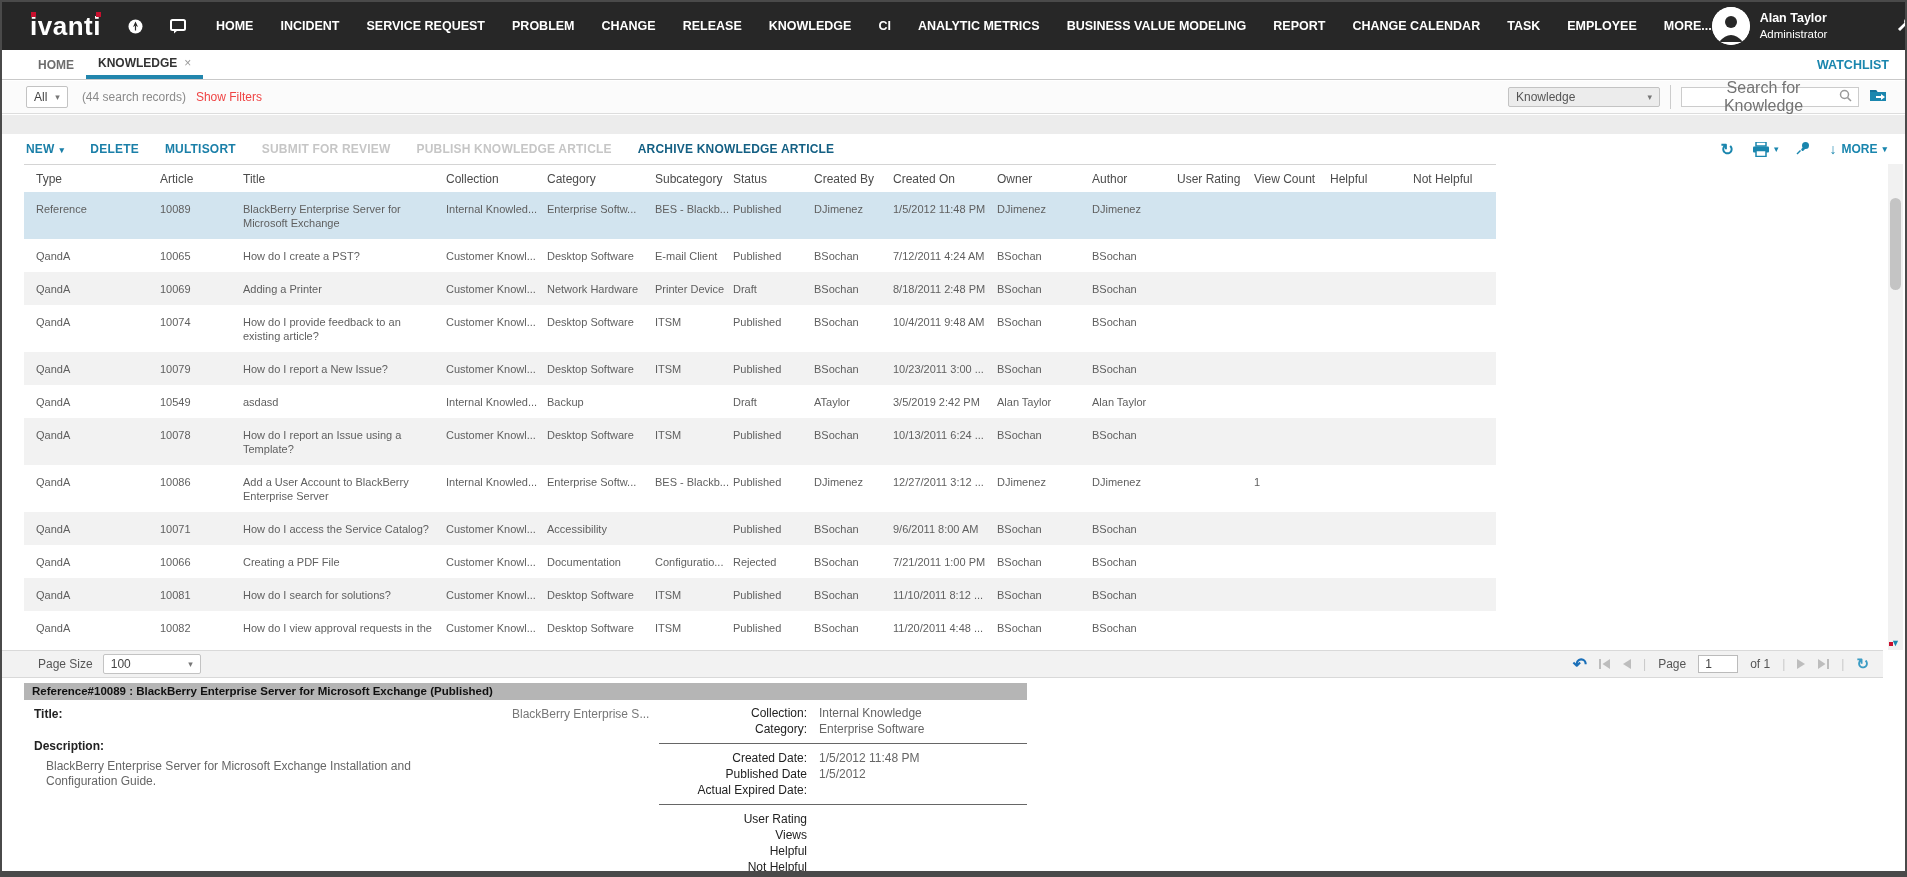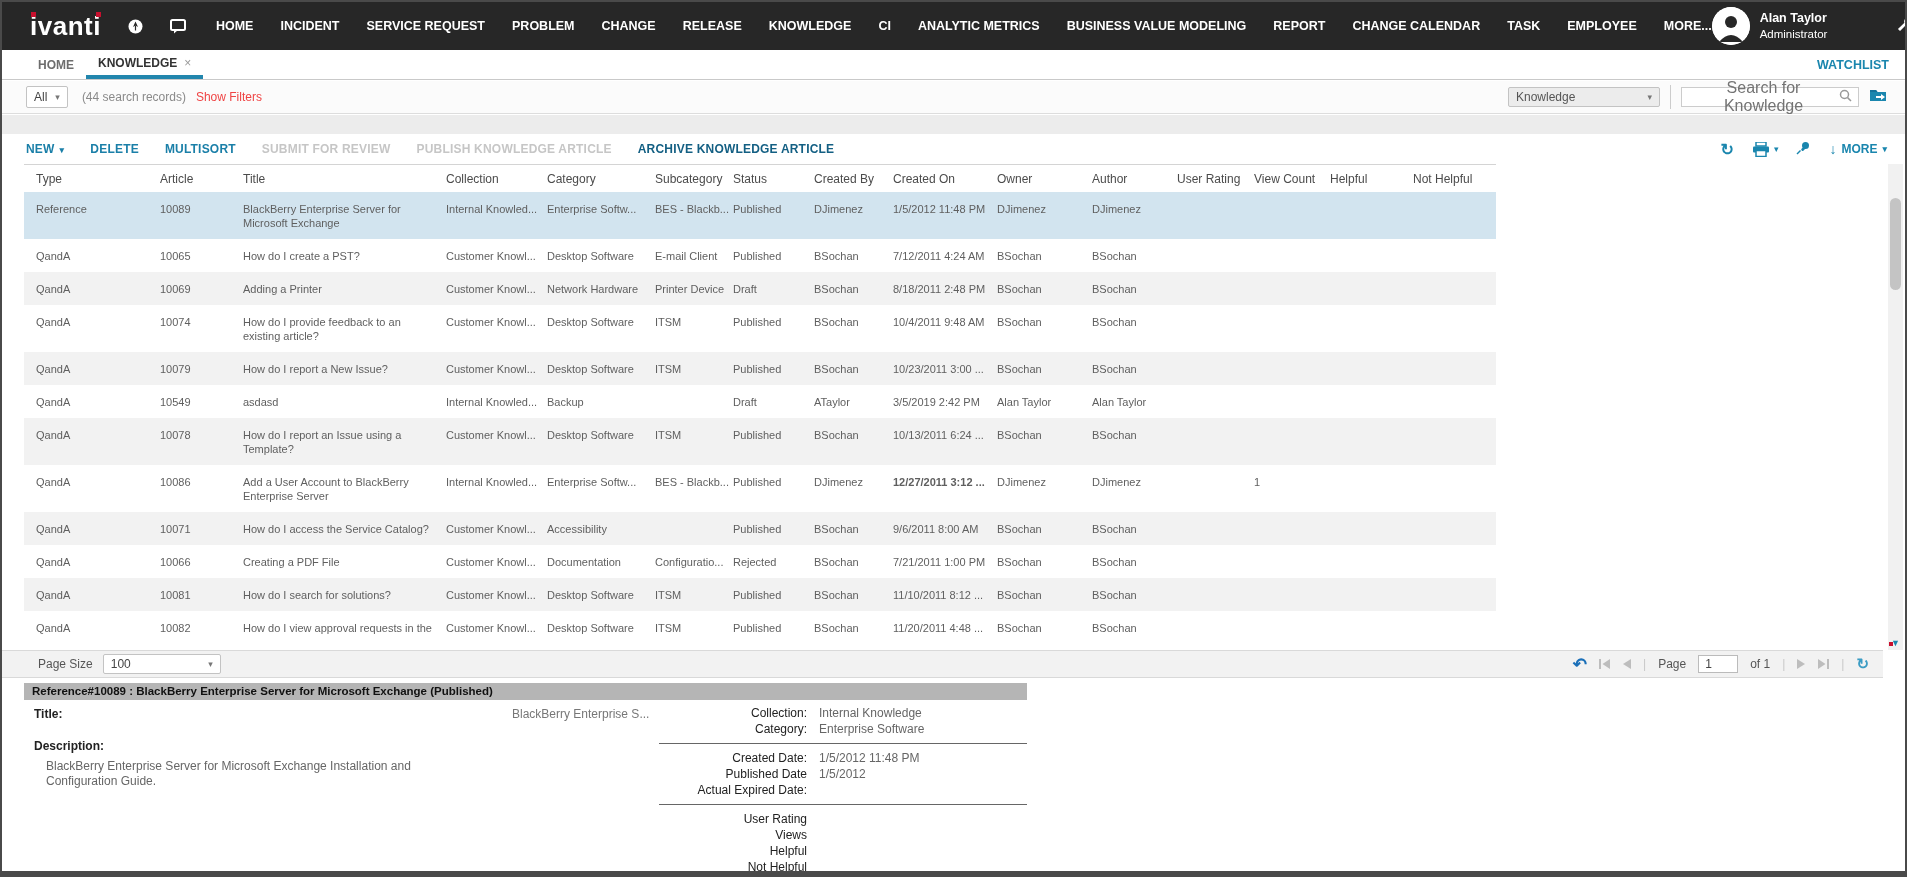--- a/index.html
+++ b/index.html
@@ -75,21 +75,21 @@
   .cell{flex:0 0 auto;font-size:11px;color:#5f5f5f;line-height:14px;padding:10px 8px 9px 0;
         white-space:nowrap;overflow:hidden;}
   .cell.wrap{white-space:normal;}
 
   .hscroll-thumb{position:absolute;left:922px;top:663px;width:26px;height:8px;border-radius:4px;background:#c9c9c9;cursor:pointer;}
 
   
   .pagination{position:absolute;left:0;top:648px;right:22px;height:28px;background:#f2f2f2;
               border-top:1px solid #d9d9d9;border-bottom:1px solid #d9d9d9;
               display:flex;align-items:center;padding:0 14px 0 36px;font-size:12px;color:#555;}
-  .pgsize{width:118px;height:20px;justify-content:space-between;margin-left:10px;}
+  .pgsize{width:98px;height:20px;justify-content:space-between;margin-left:10px;}
   .pg-right{margin-left:auto;display:flex;align-items:center;gap:12px;}
   .undo{color:#1a6fb8;font-weight:bold;font-size:17px;cursor:pointer;line-height:1;}
   .pg-btn{display:flex;align-items:center;cursor:pointer;}
   .pg-pipe{color:#c9c9c9;}
   .page-input{width:40px;height:18px;border:1px solid #bbb;background:#fff;font-size:12px;color:#444;
               display:flex;align-items:center;padding-left:6px;}
   .pg-refresh{color:#3b9cc4;font-size:15px;font-weight:bold;cursor:pointer;}
 
   
   .vscroll{position:absolute;right:2px;top:162px;width:15px;height:486px;background:#f1f1f1;}
@@ -389,21 +389,21 @@
       </div>
       <div class="grid-row">
         <span class="cell" style="width: 124px;">QandA</span>
         <span class="cell" style="width: 83px;">10086</span>
         <span class="cell wrap" style="width: 203px;">Add a User Account to BlackBerry Enterprise Server</span>
         <span class="cell" style="width: 101px;">Internal Knowled...</span>
         <span class="cell" style="width: 108px;">Enterprise Softw...</span>
         <span class="cell" style="width: 78px;">BES - Blackb...</span>
         <span class="cell" style="width: 81px;">Published</span>
         <span class="cell" style="width: 79px;">DJimenez</span>
-        <span class="cell" style="width: 104px; font-weight: bold;">12/27/2011 3:12 ...</span>
+        <span class="cell" style="width: 104px;">12/27/2011 3:12 ...</span>
         <span class="cell" style="width: 95px;">DJimenez</span>
         <span class="cell" style="width: 85px;">DJimenez</span>
         <span class="cell" style="width: 77px;"></span>
         <span class="cell" style="width: 76px;">1</span>
         <span class="cell" style="width: 83px;"></span>
         <span class="cell" style="width: 83px;"></span>
       </div>
       <div class="grid-row striped">
         <span class="cell" style="width: 124px;">QandA</span>
         <span class="cell" style="width: 83px;">10071</span>

